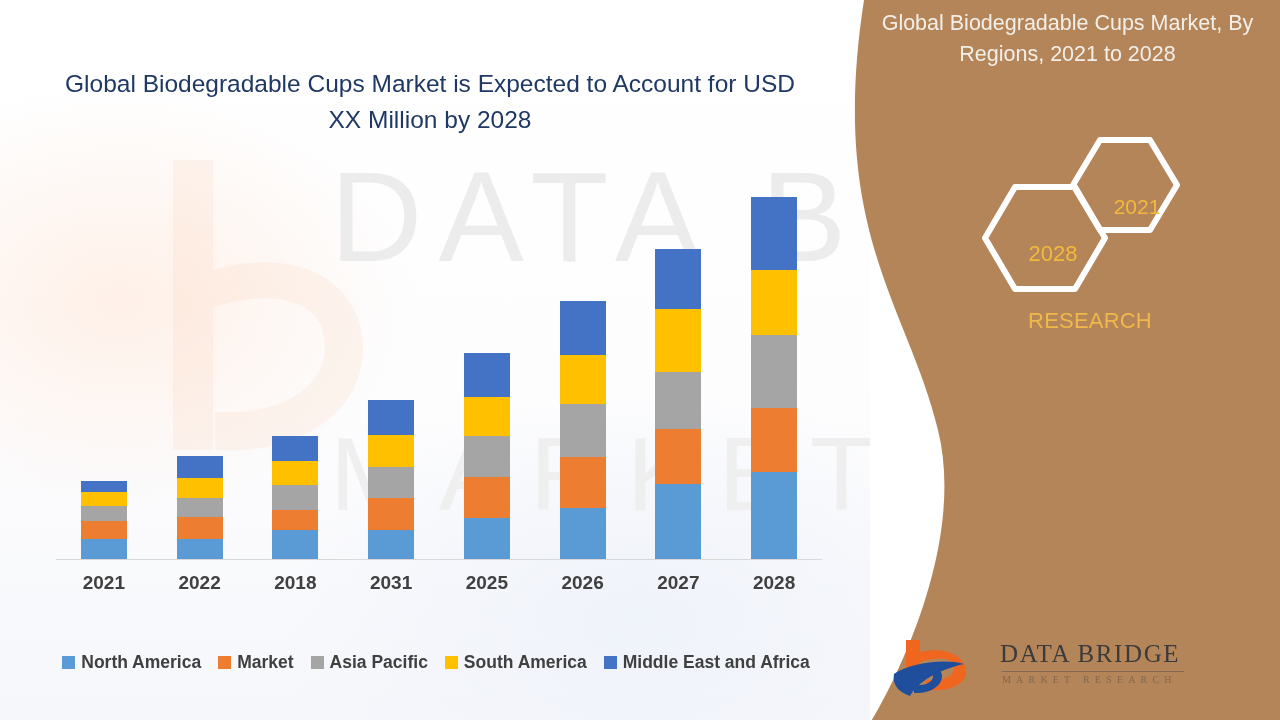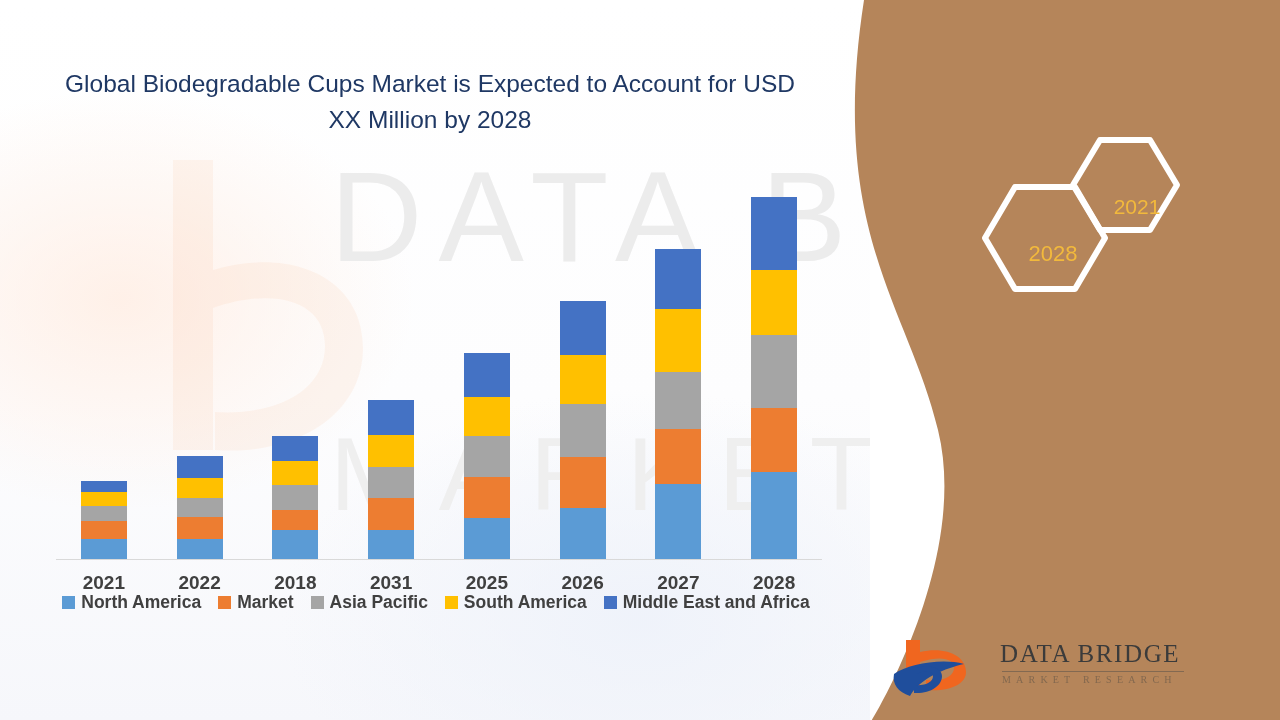--- a/index.html
+++ b/index.html
@@ -116,21 +116,21 @@
   .x-label {
     width: 95px;
     text-align: center;
     font-size: 19px;
     font-weight: bold;
     color: #404040;
   }
 
   .legend {
     position: absolute;
-    left: 36px; top: 592px;
+    left: 36px; top: 652px;
     width: 800px;
     display: flex;
     justify-content: center;
     align-items: center;
     gap: 17px;
     flex-wrap: nowrap;
     text-align: right;
   }
   .legend-item {
     display: flex;
@@ -359,31 +359,33 @@
         </div>
       </div>
   </div>
 
   <div class="right-pane">
     <svg class="right-shape" viewBox="0 0 460 720" preserveAspectRatio="none">
       <path d="M44 0 L460 0 L460 720 L52 720 C52 720 150 560 118 430 C88 306, 8 232, 44 0 Z" fill="#b5855a"></path>
     </svg>
 
     <div class="right-content">
+      <div class="panel-title">Global Biodegradable Cups Market, By Regions, 2021 to 2028</div>
 
       <div class="hexes">
         <svg viewBox="0 0 250 160" width="250" height="160">
           <polygon points="135,5 185,5 212,50 185,95 135,95 108,50" fill="none" stroke="#ffffff" stroke-width="6" stroke-linejoin="round"></polygon>
           <polygon points="50,52 110,52 140,103 110,154 50,154 20,103" fill="none" stroke="#ffffff" stroke-width="6" stroke-linejoin="round"></polygon>
         </svg>
         <div class="hex-label small">2021</div>
         <div class="hex-label big">2028</div>
       </div>
 
       <div class="brand-text">
+        <div>RESEARCH</div>
       </div>
 
       <div class="logo">
         <svg viewBox="0 0 100 62" width="100" height="62">
           <path d="M16 2 L30 2 L30 50 L16 50 Z" fill="#f0661f"></path>
           <path d="M30 14 C56 8, 76 18, 76 34 C76 46, 60 54, 36 52 L36 42 C54 44, 64 38, 64 30 C64 21, 52 17, 30 24 Z" fill="#f0661f"></path>
           <path d="M4 36 C18 26, 52 20, 74 26 C56 30, 30 40, 20 58 C8 54, 2 46, 4 36 Z" fill="#1f4e9c"></path>
           <path d="M26 30 C40 26, 52 30, 52 38 C52 48, 40 56, 24 55 L24 47 C36 48, 43 44, 43 38 C43 33, 36 32, 26 36 Z" fill="#1f4e9c"></path>
         </svg>
         <div class="logo-main">DATA BRIDGE</div>

